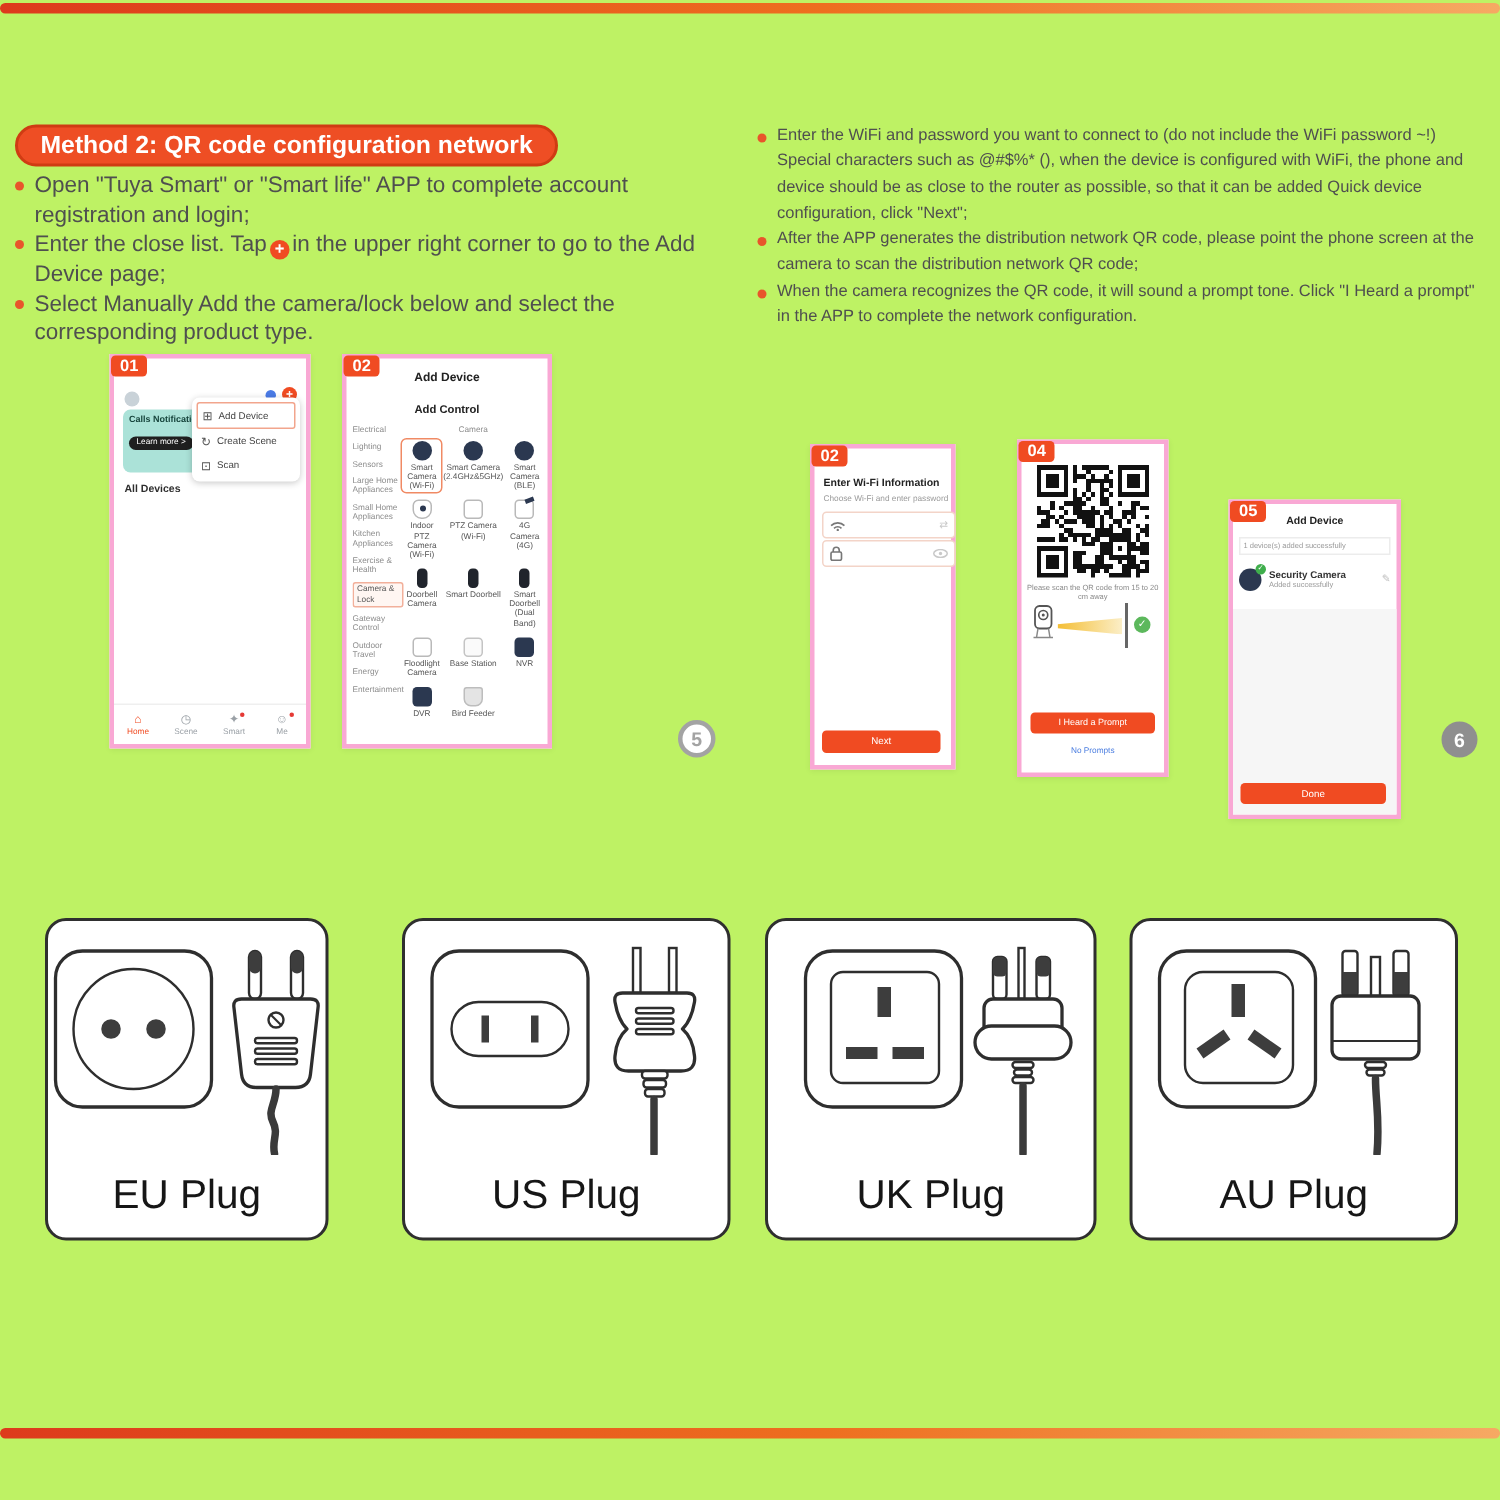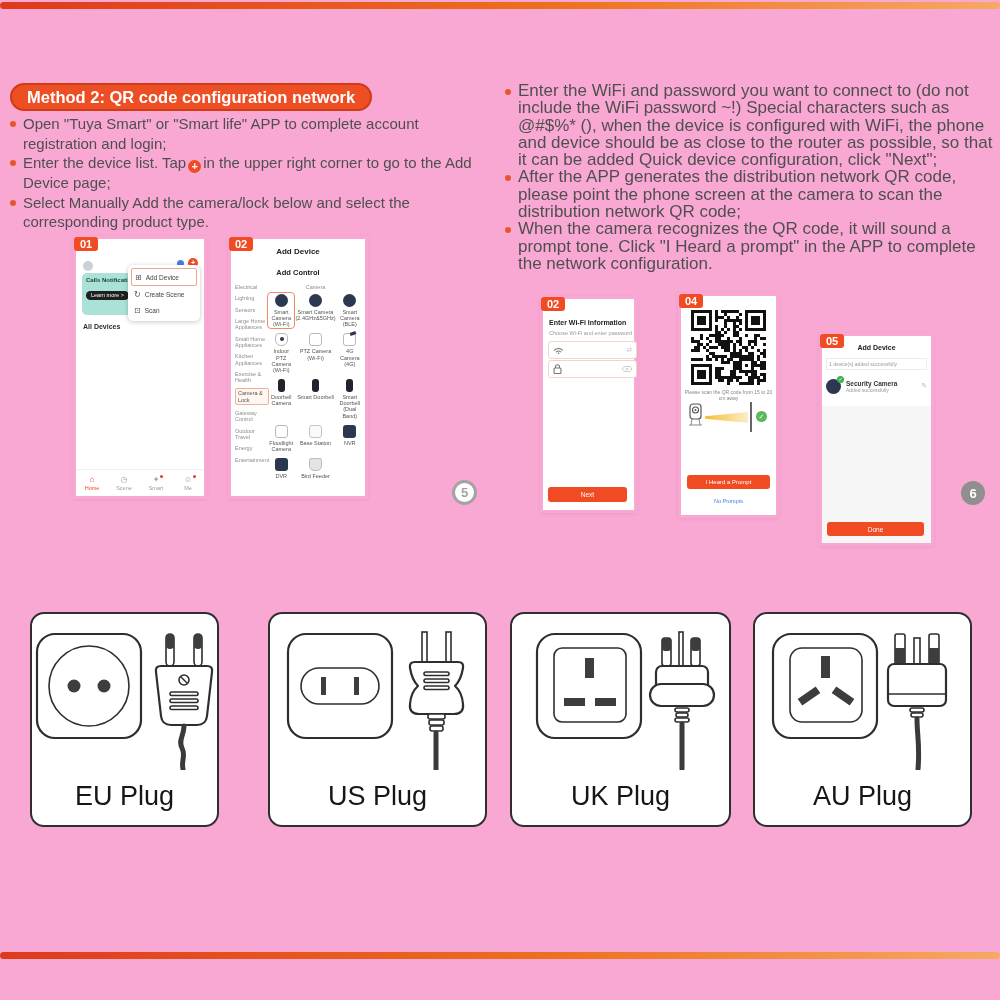--- a/index.html
+++ b/index.html
@@ -1,16 +1,16 @@
 <!DOCTYPE html>
 <html><head>
 <meta charset="utf-8">
 <style>
   html,body{margin:0;padding:0;background:#fff;}
-  .canvas{position:relative;width:1000px;height:1000px;background:#f9a8d4;overflow:hidden;
+  .canvas{position:relative;width:1000px;height:1000px;background:#bef264;overflow:hidden;
           font-family:"Liberation Sans","DejaVu Sans",sans-serif;}
   .abs{position:absolute;}
 
   
   .accent-bar{position:absolute;left:0;width:1000px;height:7px;border-radius:4px;
     background:linear-gradient(90deg,#dd3a1c 0%,#ee6f1f 55%,#f6a963 100%);}
   .accent-bar.top{top:2px;}
   .accent-bar.bottom{top:952px;}
 
   
@@ -19,21 +19,21 @@
     font-size:16.5px;font-weight:bold;display:flex;align-items:center;white-space:nowrap;}
 
   
   .bullets{position:absolute;margin:0;padding:0;list-style:none;}
   .bullets li{display:flex;gap:7px;}
   .bullets .dot{width:6px;height:6px;border-radius:50%;background:#e8552b;margin-top:7px;flex-shrink:0;}
   .bullets p{margin:0;color:#4f4f4f;}
   .bullets-left{left:10px;top:114px;width:478px;}
   .bullets-left p{font-size:15px;line-height:19.5px;}
   .bullets-right{left:505px;top:82px;width:488px;}
-  .bullets-right p{font-size:17px;line-height:17.3px;}
+  .bullets-right p{font-size:11px;line-height:17.3px;}
   .inline-plus{display:inline-flex;width:13px;height:13px;border-radius:50%;background:#f04b22;
     color:#fff;font-size:11px;line-height:13px;font-weight:bold;align-items:center;justify-content:center;
     vertical-align:-2px;margin:0 2px;}
 
   
   .phone{position:absolute;background:#fff;border:3px solid #f9a8d4;box-shadow:0 1px 4px rgba(0,0,0,.07);}
   .badge{position:absolute;left:-2px;top:-2px;background:#f04b22;color:#fff;font-weight:bold;
     font-size:11px;padding:1px 6px;border-radius:3px;z-index:5;}
   .orange-btn{position:absolute;background:#f04b22;border-radius:3px;color:#fff;
     display:flex;align-items:center;justify-content:center;cursor:pointer;}
@@ -162,21 +162,21 @@
   <div class="method-pill" data-name="method-2-heading">Method 2: QR code configuration network</div>
 
   <ul class="bullets bullets-left" data-name="instructions-left">
     <li data-name="instruction-item">
       <span class="dot" data-name="bullet-icon"></span>
       <p data-name="instruction-text">Open "Tuya Smart" or "Smart life" APP to complete account registration and login;</p>
     </li>
     <li data-name="instruction-item">
       <span class="dot" data-name="bullet-icon"></span>
       <p data-name="instruction-text">
-        <span>Enter the device list. Tap</span><span class="inline-plus" data-name="plus-circle-icon">+</span><span>in the upper right corner to go to the Add Device page;</span>
+        <span>Enter the close list. Tap</span><span class="inline-plus" data-name="plus-circle-icon">+</span><span>in the upper right corner to go to the Add Device page;</span>
       </p>
     </li>
     <li data-name="instruction-item">
       <span class="dot" data-name="bullet-icon"></span>
       <p data-name="instruction-text">Select Manually Add the camera/lock below and select the corresponding product type.</p>
     </li>
   </ul>
 
   <ul class="bullets bullets-right" data-name="instructions-right">
     <li data-name="instruction-item">

